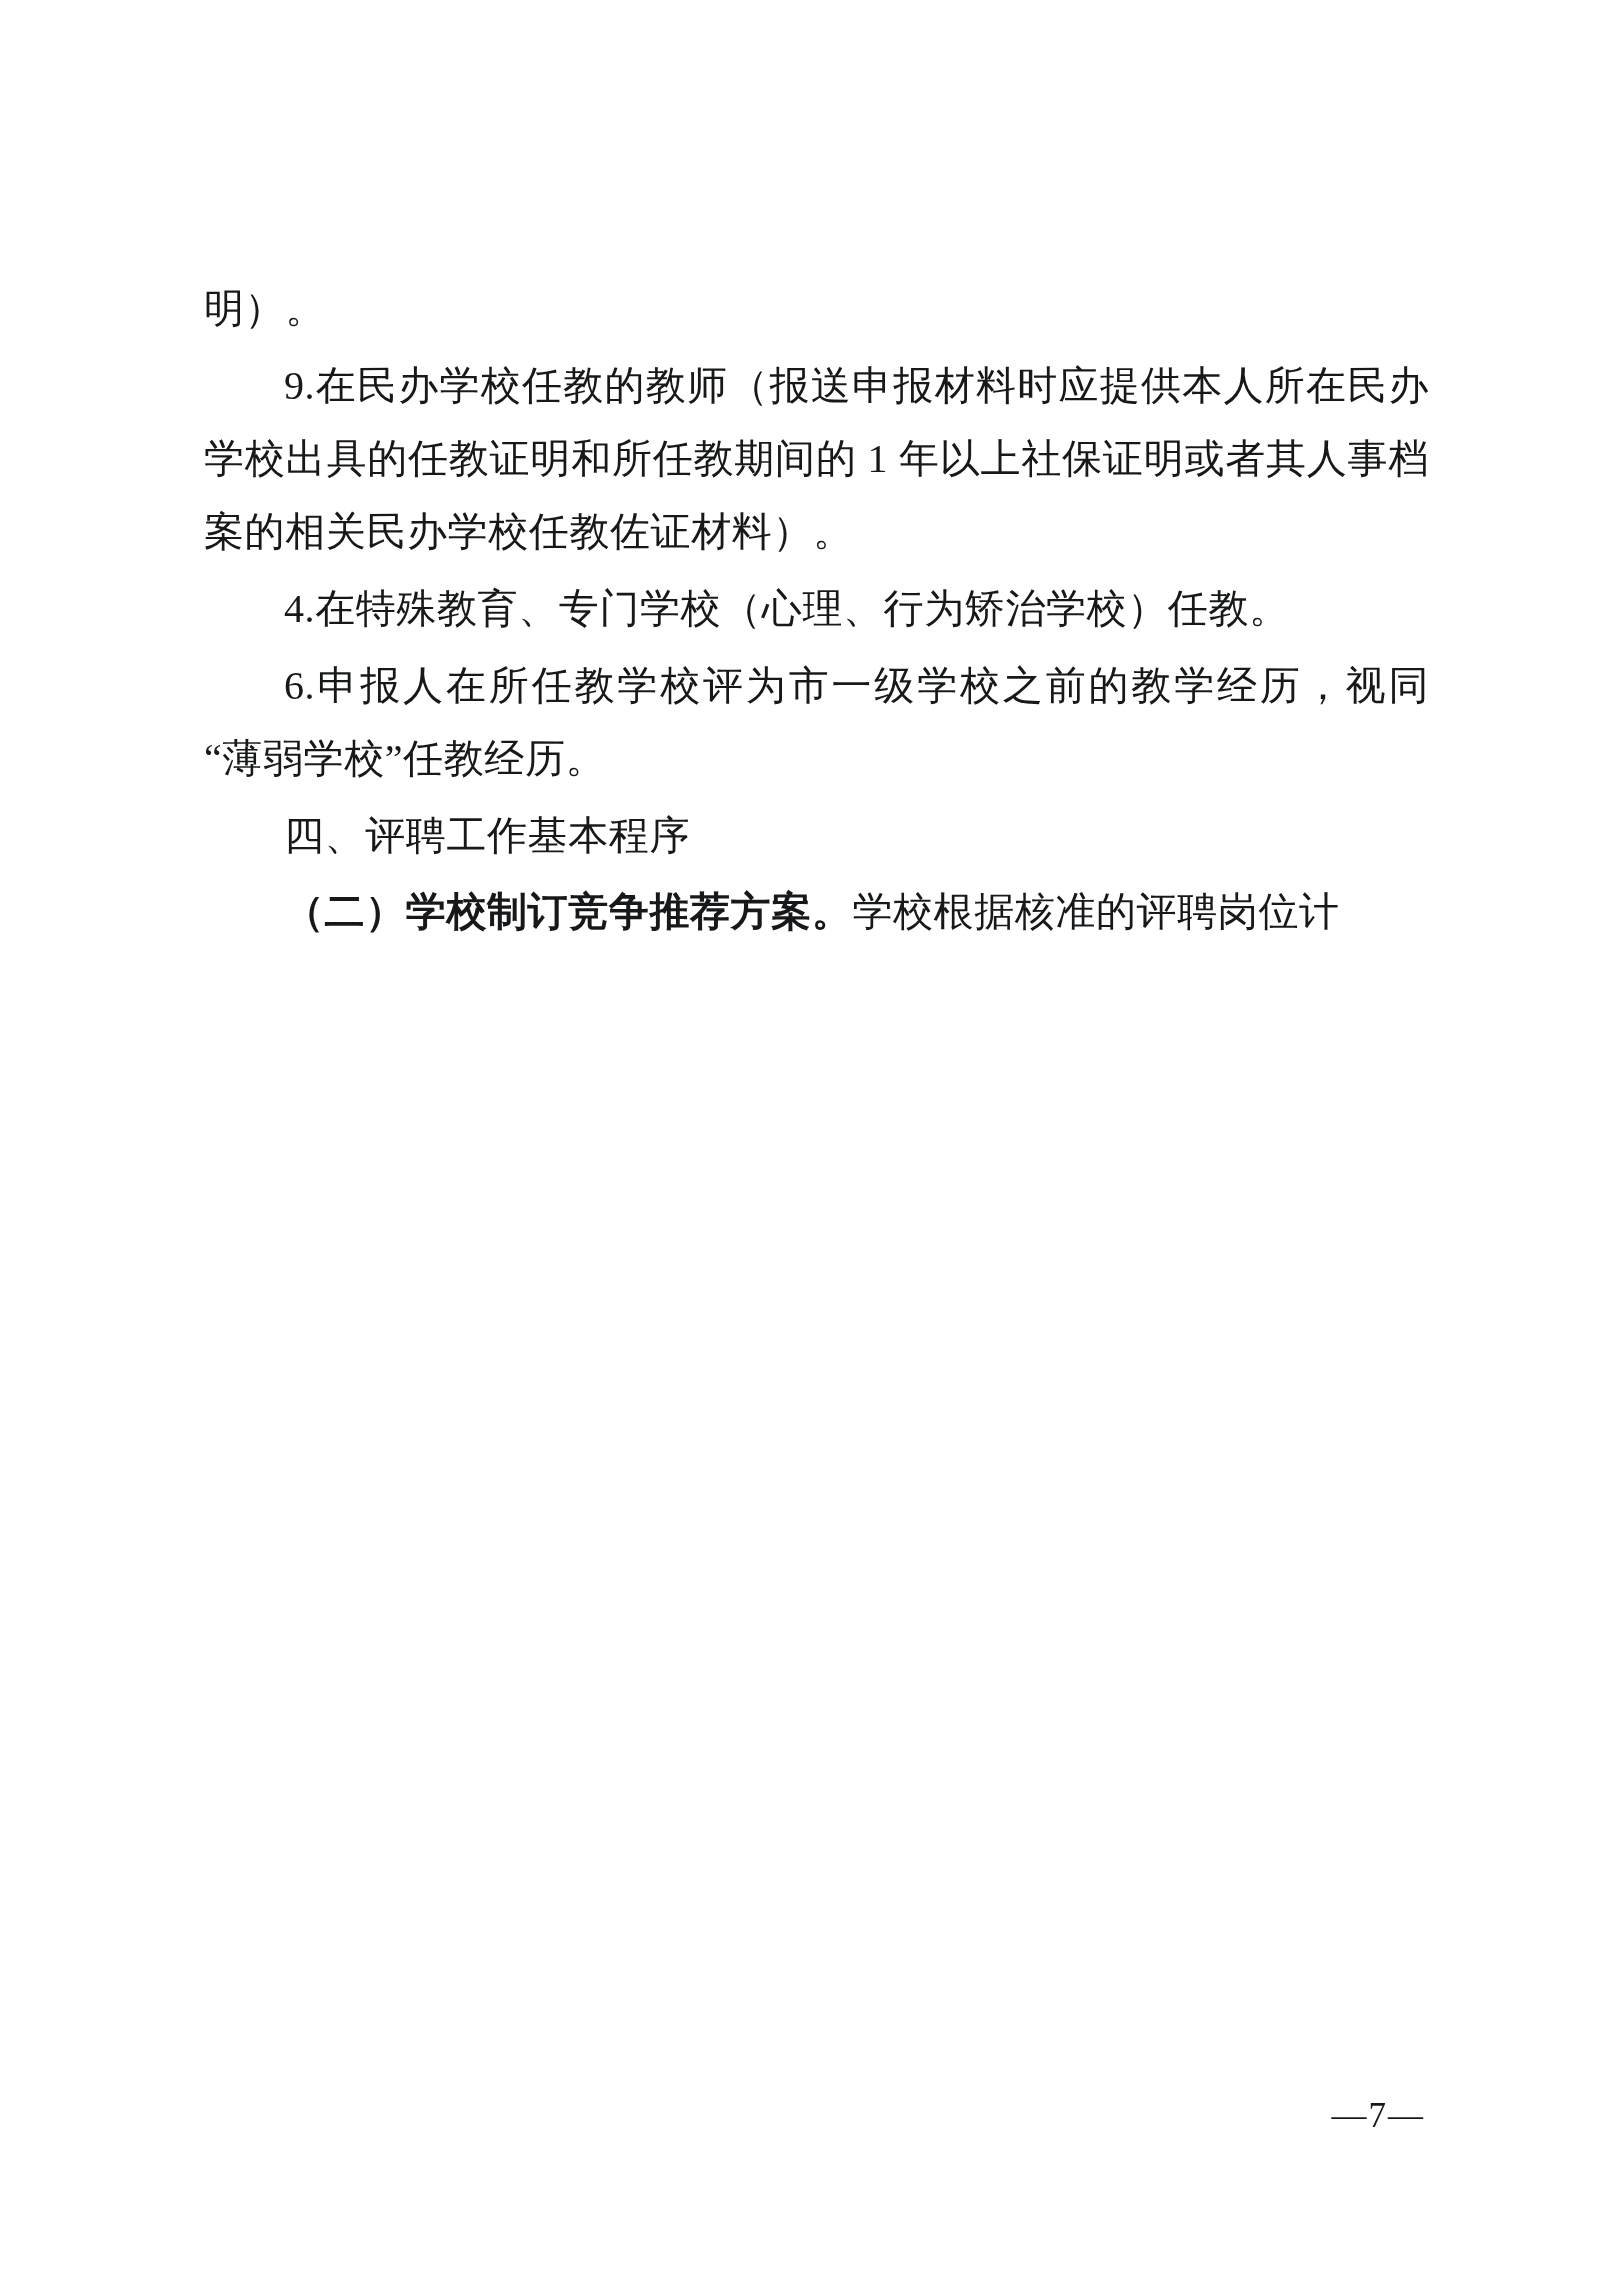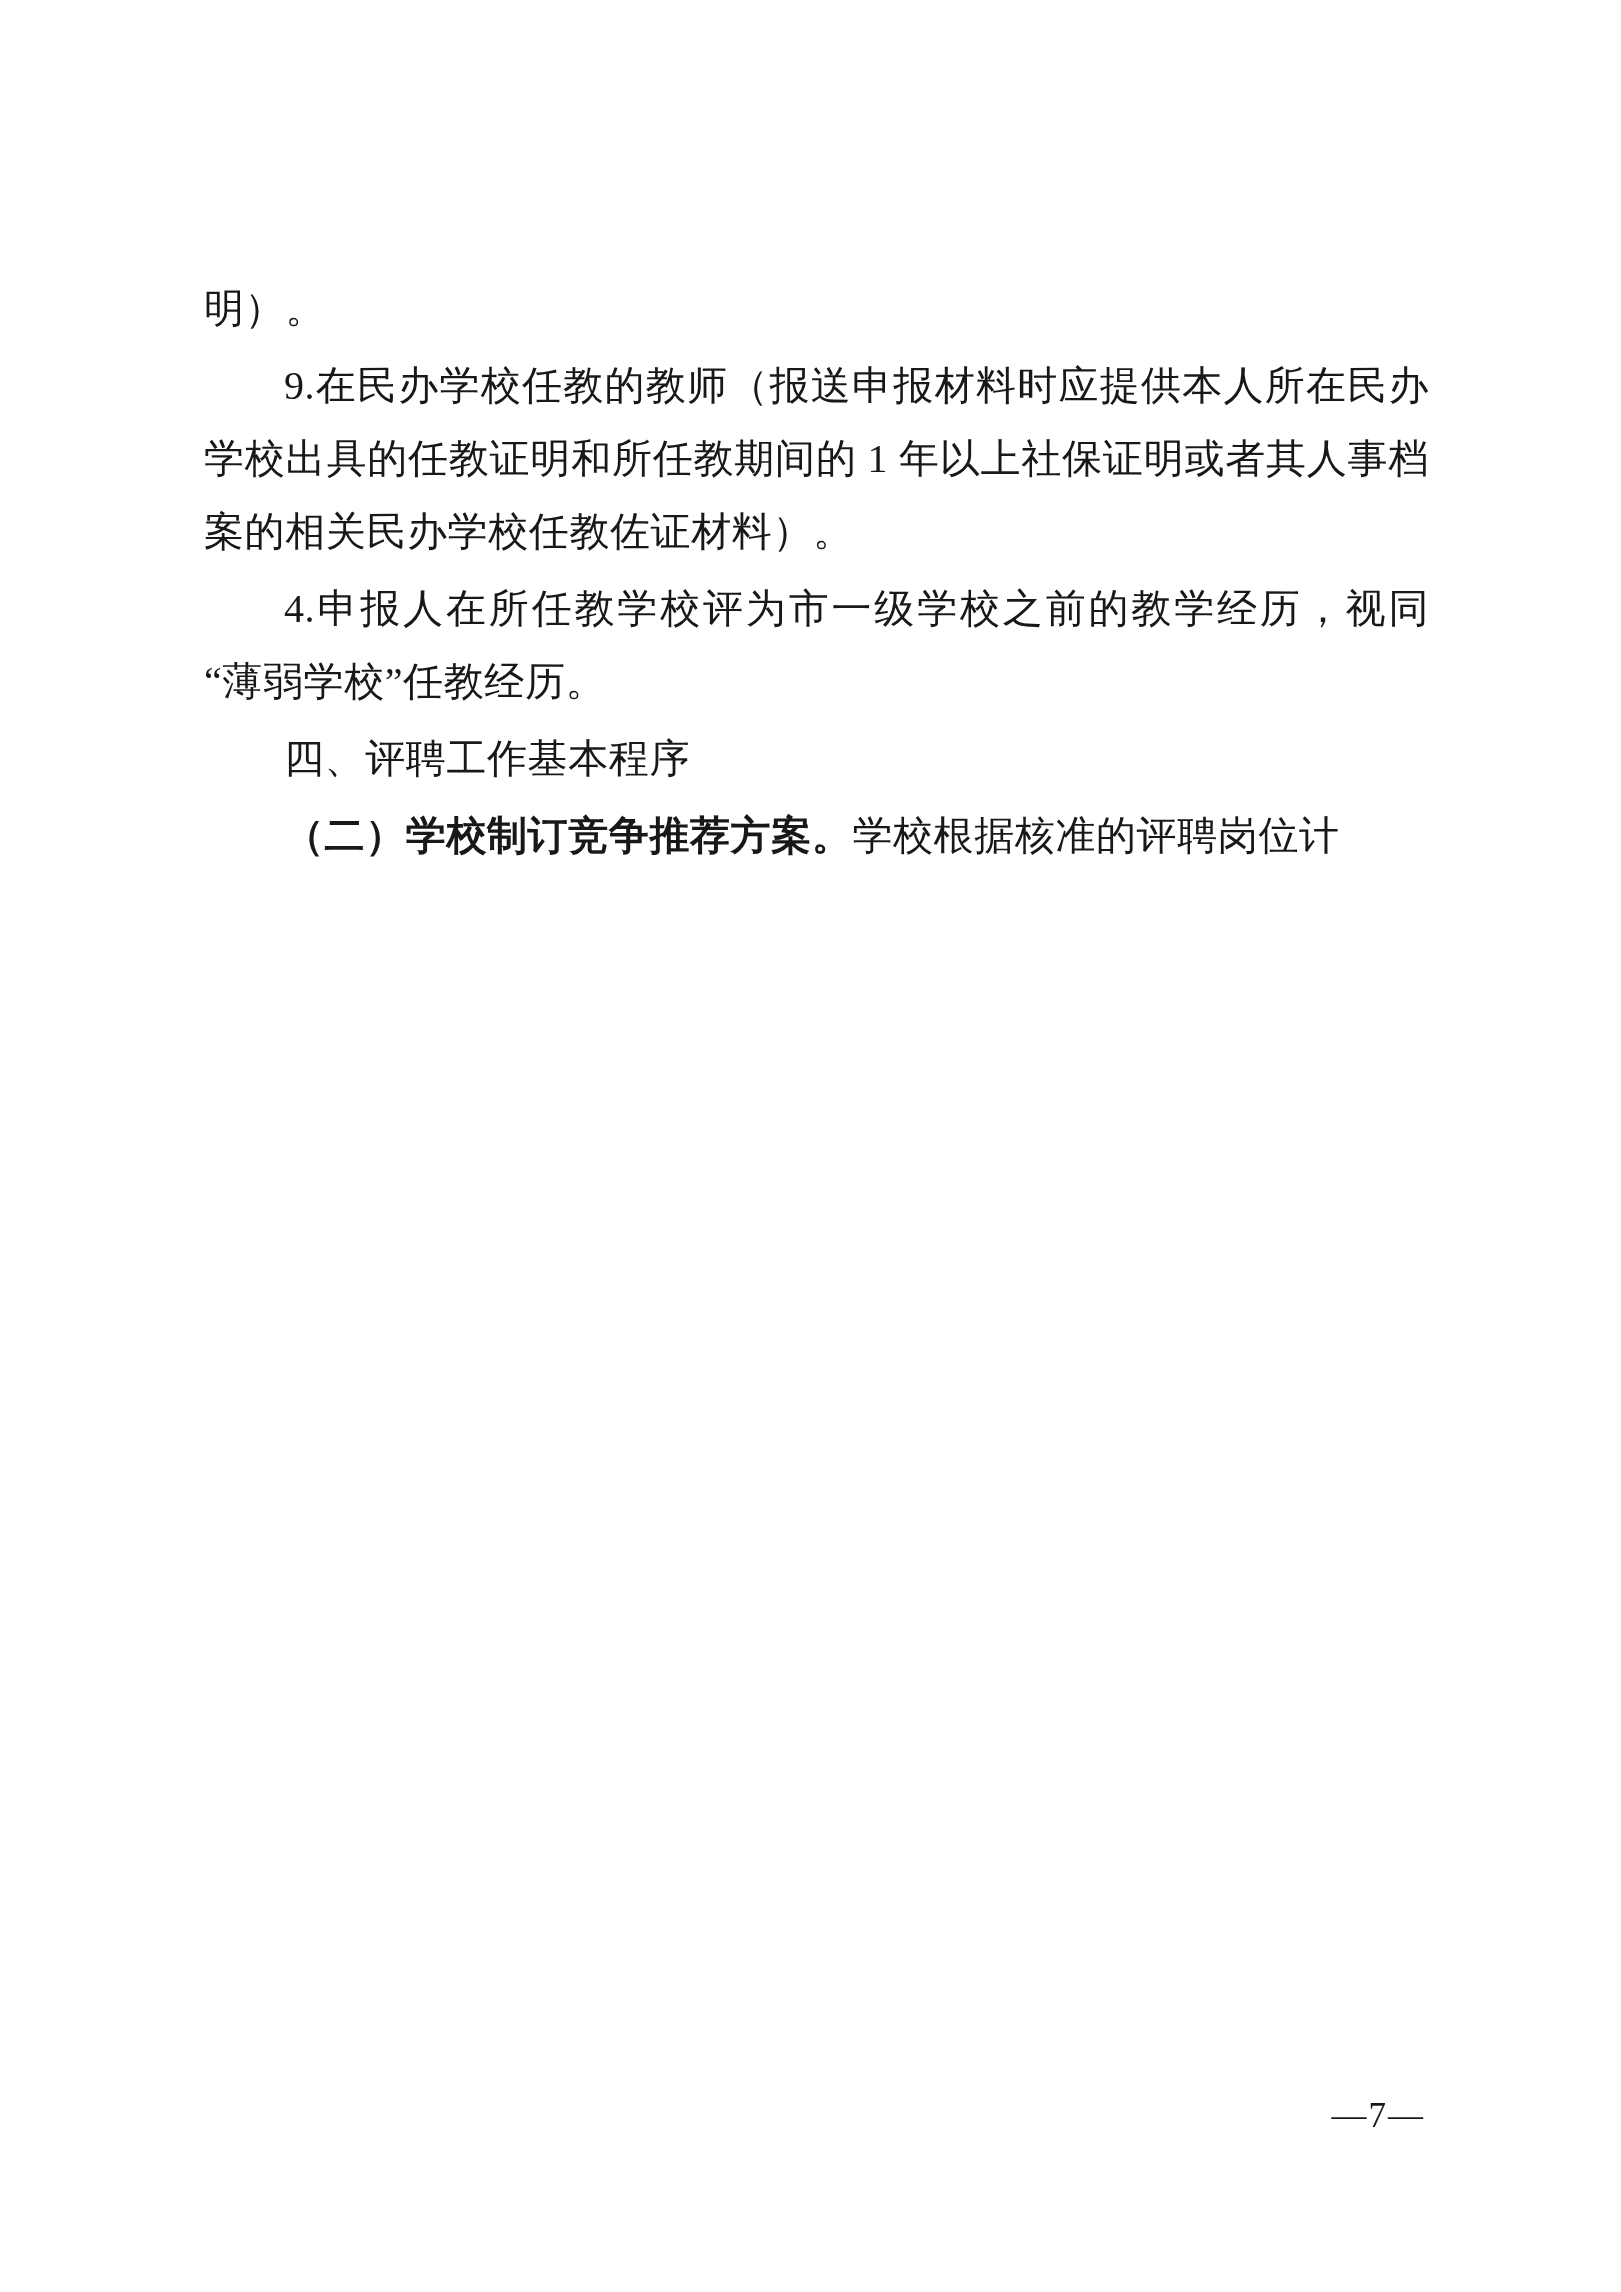--- a/index.html
+++ b/index.html
@@ -60,23 +60,24 @@
 
 <div class="page">
 
   <div class="doc-body">
 
     <p class="para">明）。</p>
 
     <p class="para indent">9.在民办学校任教的教师（报送申报材料时应提供本人所在民办学校出具的任教证明和所任教期间的 1 年以上社保证明或者其人事档案的相关民办学校任教佐证材料）。</p>
 
 
+    <p class="para indent">4.在特殊教育、专门学校（心理、行为矫治学校）任教。</p>
 
 
-    <p class="para indent">4.申报人在所任教学校评为市一级学校之前的教学经历，视同 “薄弱学校”任教经历。</p>
+    <p class="para indent">6.申报人在所任教学校评为市一级学校之前的教学经历，视同 “薄弱学校”任教经历。</p>
 
     <p class="para heading">四、评聘工作基本程序</p>
 
 
     <p class="para indent"><span class="bold-lead">（二）学校制订竞争推荐方案。</span><span>学校根据核准的评聘岗位计</span></p>
 
   </div>
 
   <div class="page-number">—7—</div>
 

